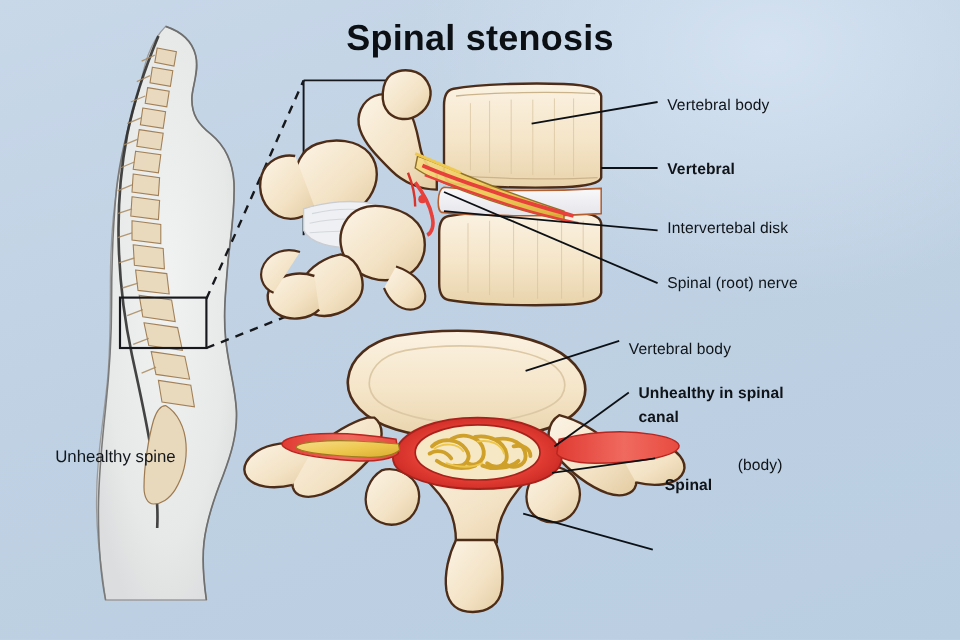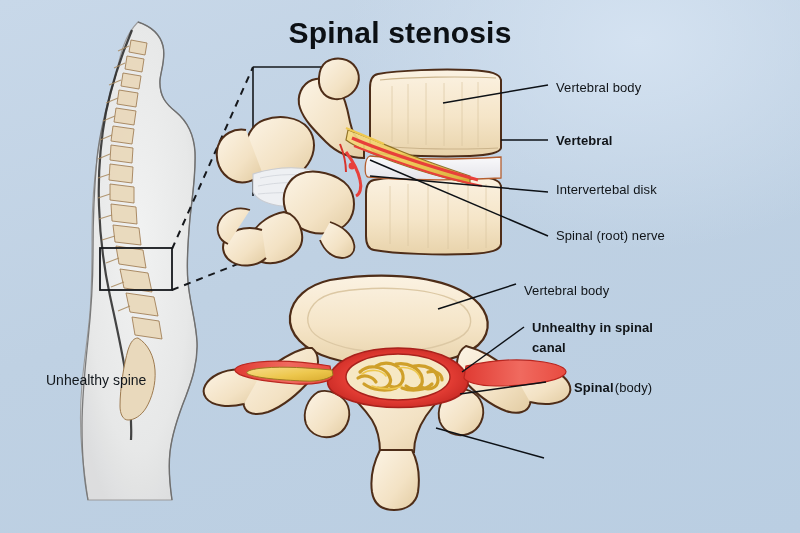--- a/index.html
+++ b/index.html
@@ -310,16 +310,16 @@
   <div id="caption">Unhealthy spine</div>
 
   <div class="lbl" style="left:556px;top:78px;">Vertebral body</div>
   <div class="lbl b" style="left:556px;top:131px;">Vertebral</div>
   <div class="lbl" style="left:556px;top:180px;">Intervertebal disk</div>
   <div class="lbl" style="left:556px;top:226px;">Spinal (root) nerve</div>
 
   <div class="lbl" style="left:524px;top:281px;">Vertebral body</div>
   <div class="lbl b" style="left:532px;top:318px;">Unhealthy in spinal</div>
   <div class="lbl b" style="left:532px;top:338px;">canal</div>
-  <div class="lbl b" style="left:554px;top:378px;margin-left:20px;">Spinal</div>
+  <div class="lbl b" style="left:554px;top:394px;">Spinal</div>
   <div class="lbl" style="left:611px;top:378px;"> (body)</div>
 
 </div>
 
 </body></html>

